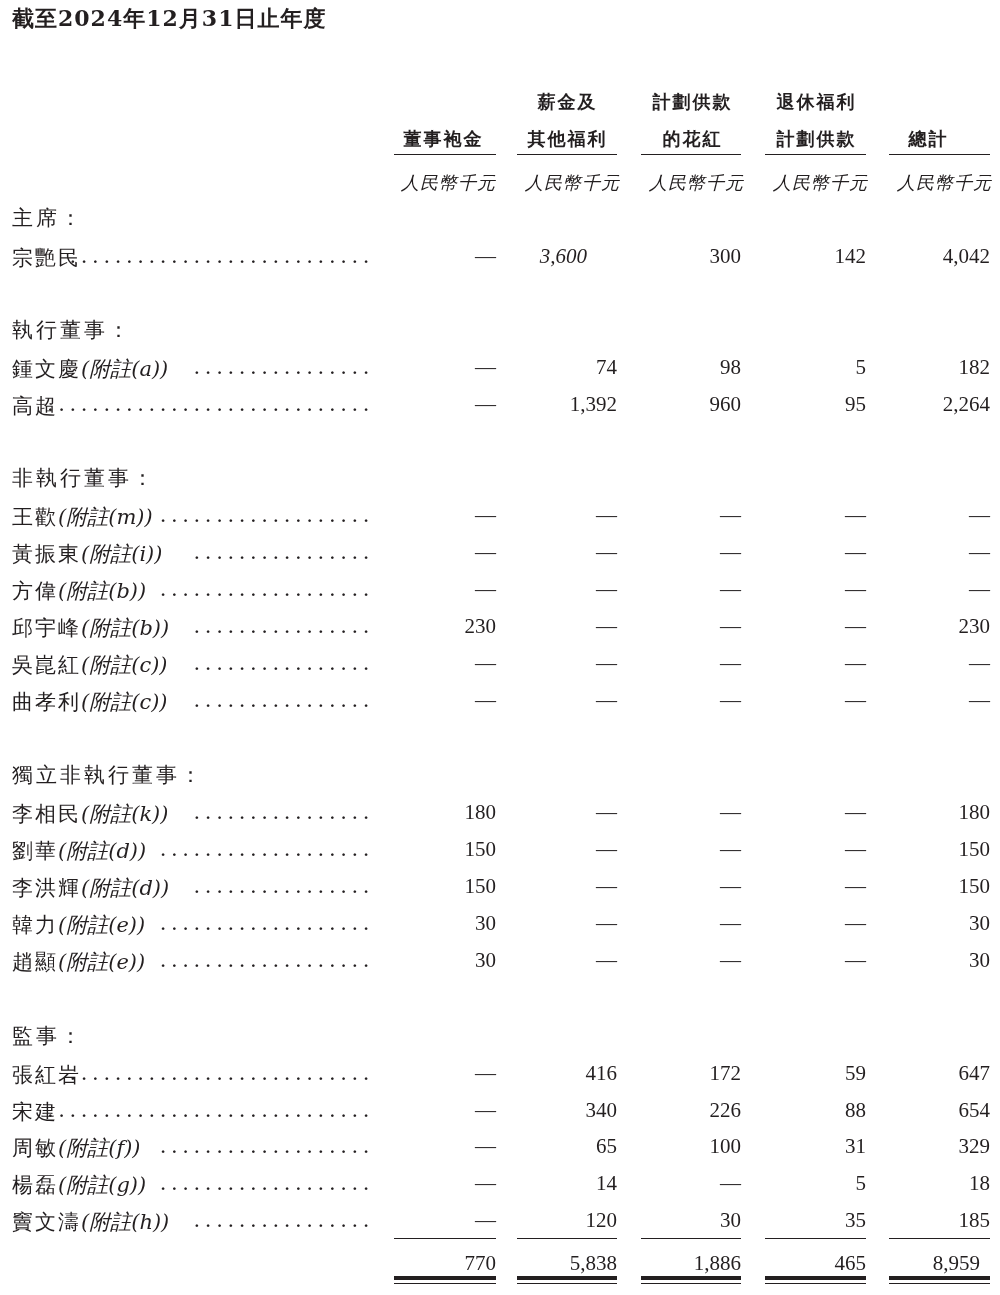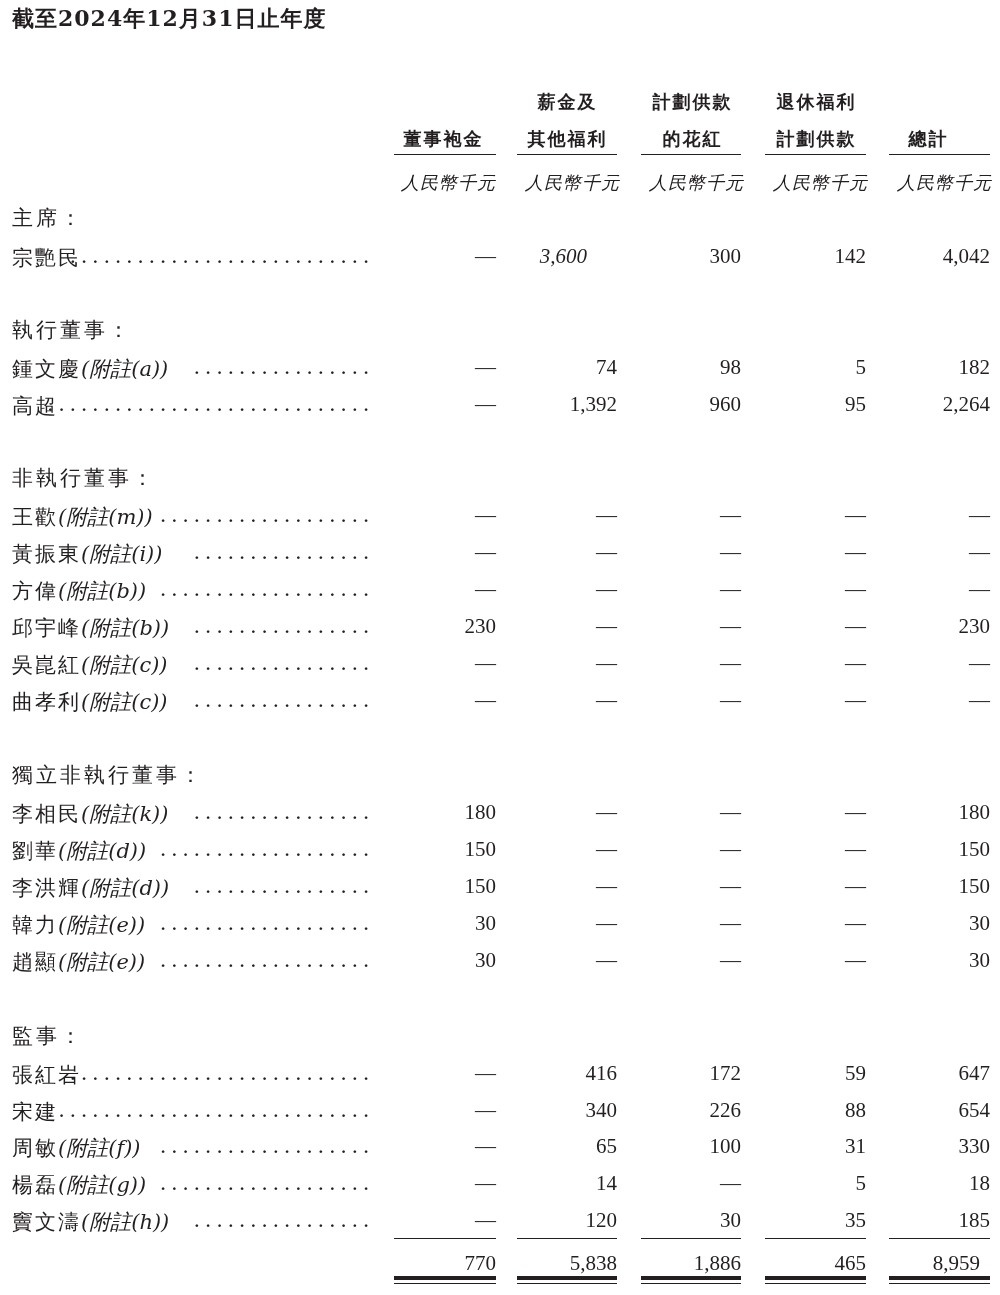--- a/index.html
+++ b/index.html
@@ -230,21 +230,21 @@
       <div class="num" style="left: 766px; width: 100px;">88</div>
       <div class="num" style="left: 890px; width: 100px;">654</div>
     </div>
     <div class="row" style="top: 1134px;">
       <div class="label"><span>周敏</span><span class="note">(附註(f))</span></div>
       <div class="dots">...................</div>
       <div class="num" style="left: 396px; width: 100px;">—</div>
       <div class="num" style="left: 517px; width: 100px;">65</div>
       <div class="num" style="left: 641px; width: 100px;">100</div>
       <div class="num" style="left: 766px; width: 100px;">31</div>
-      <div class="num" style="left: 890px; width: 100px;">330</div>
+      <div class="num" style="left: 890px; width: 100px;">329</div>
     </div>
     <div class="row" style="top: 1171px;">
       <div class="label"><span>楊磊</span><span class="note">(附註(g))</span></div>
       <div class="dots">...................</div>
       <div class="num" style="left: 396px; width: 100px;">—</div>
       <div class="num" style="left: 517px; width: 100px;">14</div>
       <div class="num" style="left: 641px; width: 100px;">—</div>
       <div class="num" style="left: 766px; width: 100px;">5</div>
       <div class="num" style="left: 890px; width: 100px;">18</div>
     </div>

